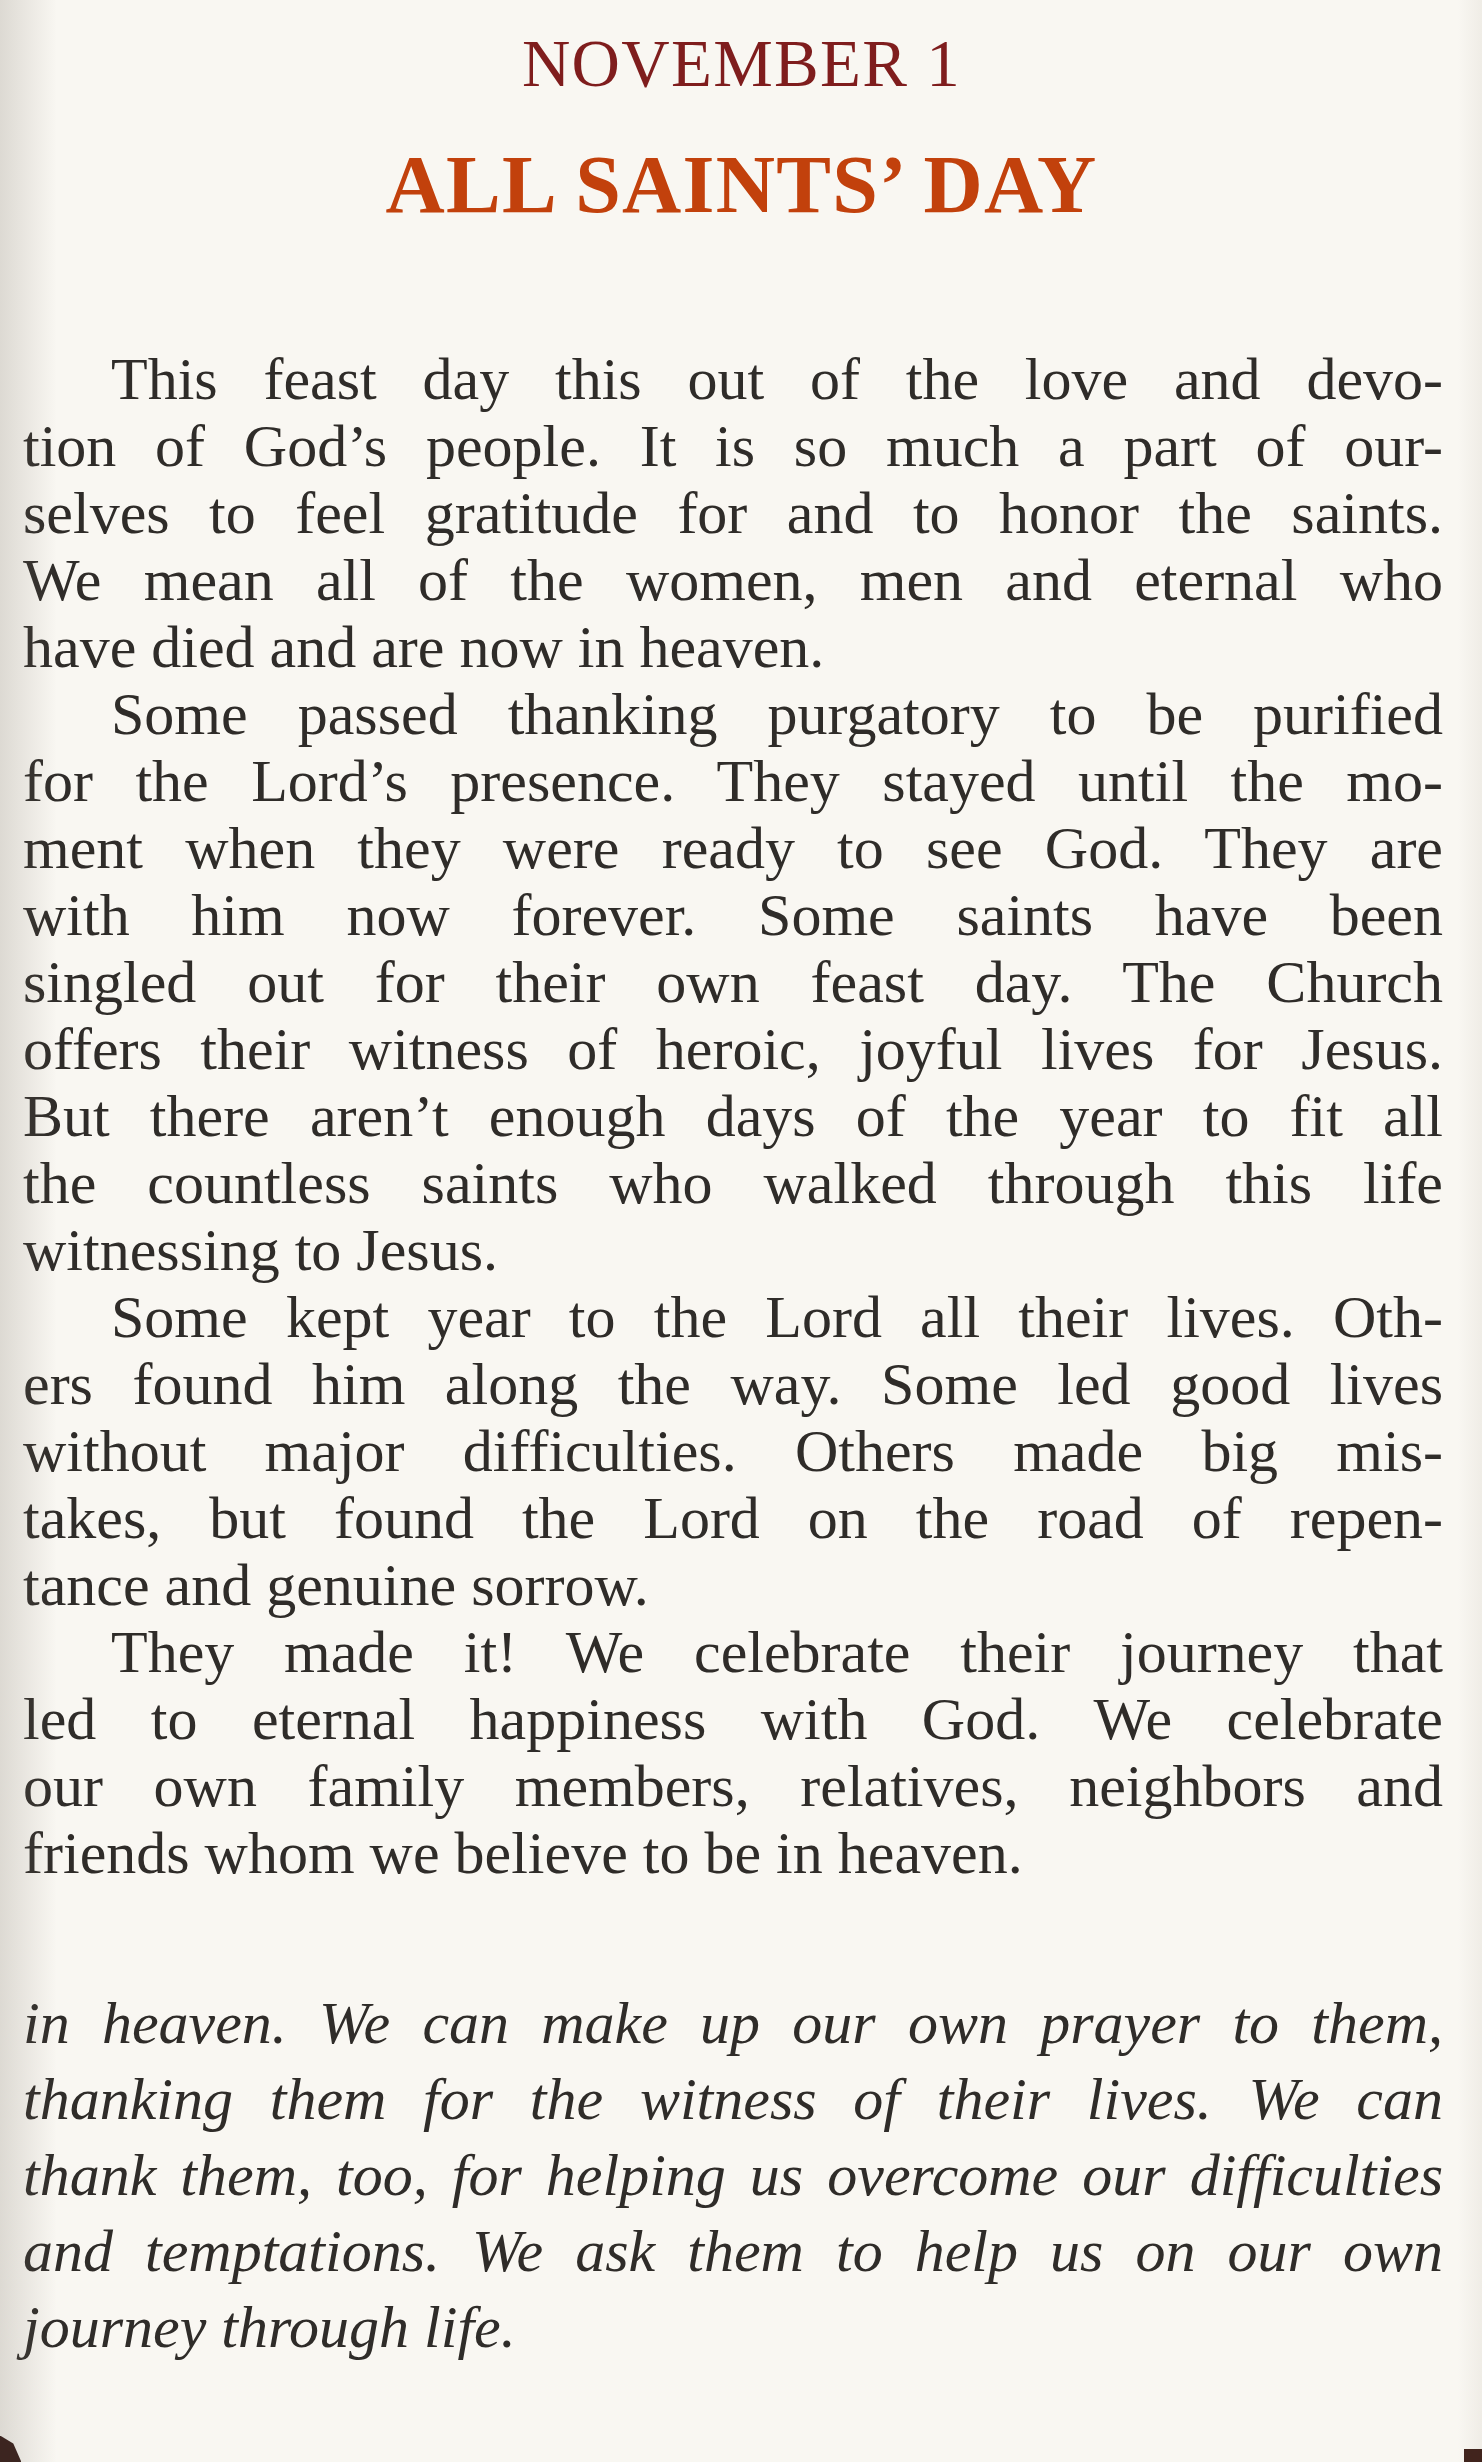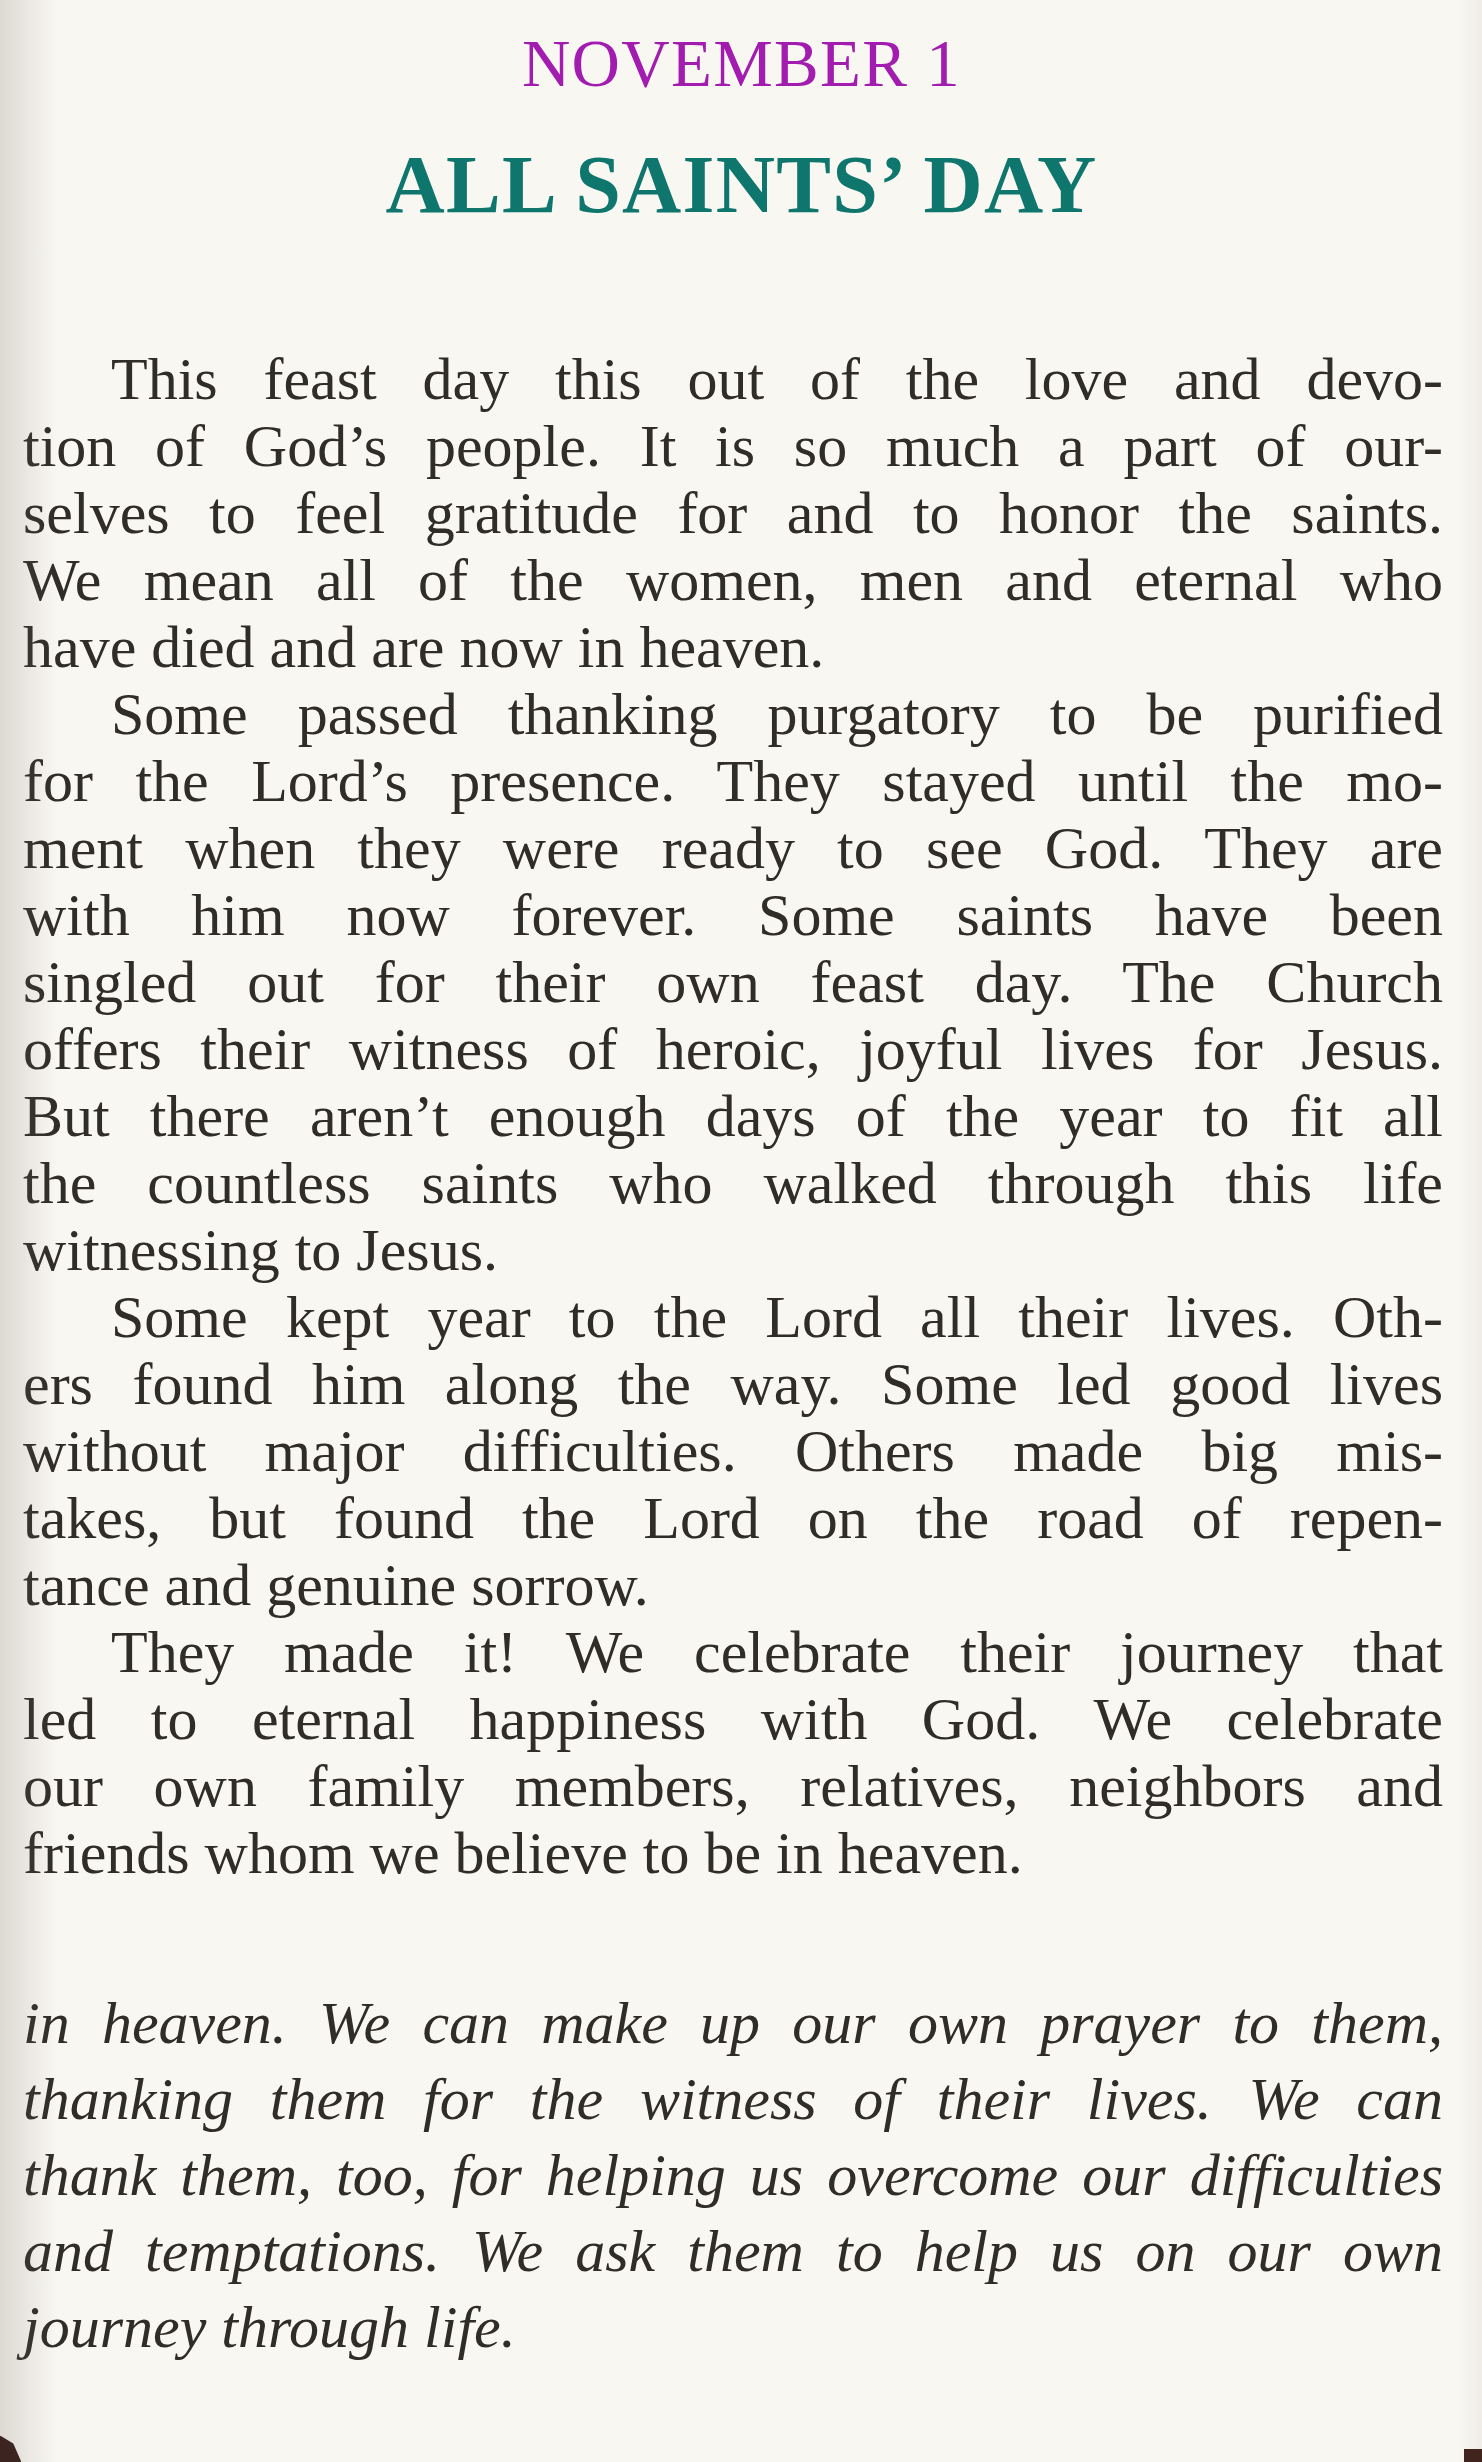--- a/index.html
+++ b/index.html
@@ -32,31 +32,31 @@
     pointer-events: none;
   }
 
   .header-date {
     margin: 30px 0 0 0;
     text-align: center;
     font-size: 67px;
     line-height: 1;
     font-weight: 400;
     letter-spacing: 1.3px;
-    color: #a21caf;
+    color: #7f1d1d;
   }
 
   .page-title {
     margin: 47px 0 0 0;
     text-align: center;
     font-size: 82px;
     line-height: 1;
     font-weight: 700;
     letter-spacing: 1.3px;
-    color: #0f766e;
+    color: #c2410c;
   }
 
   .body-text {
     margin: 120px 0 0 23px;
     width: 1420px;
     font-size: 60px;
   }
 
   .line {
     line-height: 67px;

